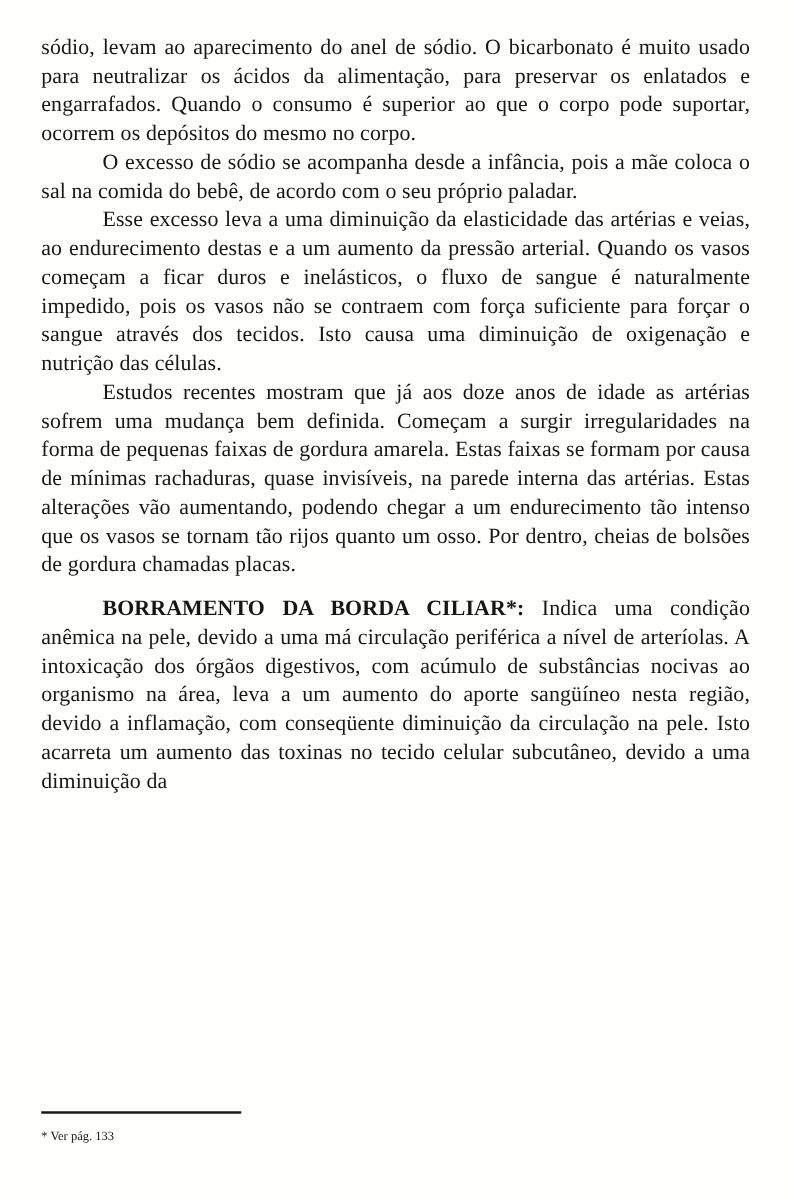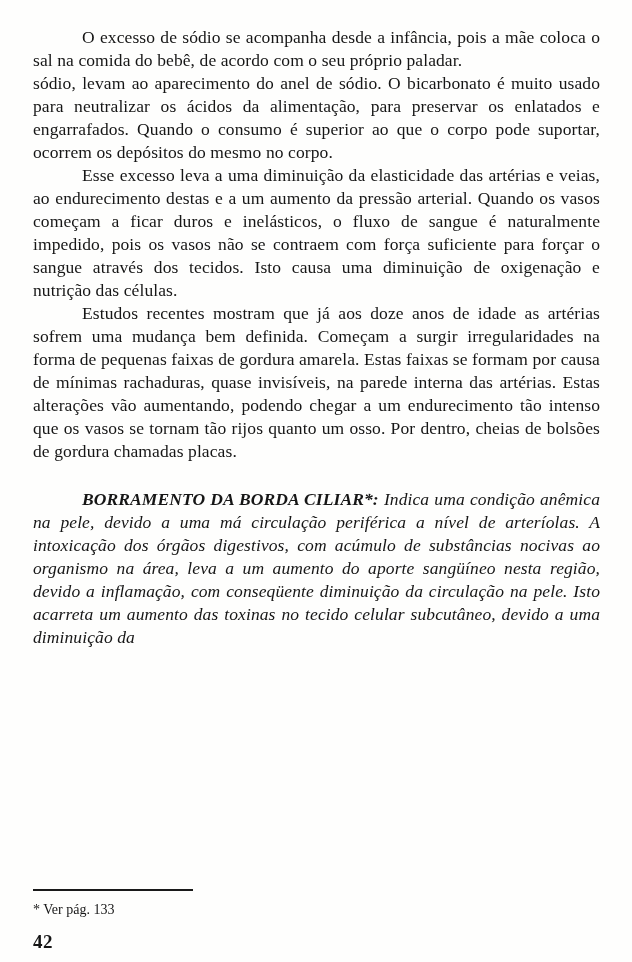--- a/index.html
+++ b/index.html
@@ -21,55 +21,54 @@
   .body-text p.para {
     margin: 0;
     text-align: justify;
     font-size: 17.5px;
     line-height: 23px;
     letter-spacing: 0.1px;
     hyphens: auto;
     -webkit-hyphens: auto;
   }
   .body-text p.para.indent { text-indent: 49px; }
-  .body-text p.para.section-gap { margin-top: 25px; font-style: italic; }
+  .body-text p.para.section-gap { margin-top: 12px; }
   .body-text strong.lead { font-weight: 700; }
   .footer {
     position: absolute;
     left: 33px;
     top: 889px;
     width: 567px;
   }
   .footnote-rule {
     width: 160px;
     height: 0;
     border-top: 2px solid #1a1a1a;
     margin: 0;
   }
   .footnote-text {
     margin-top: 11px;
-    font-size: 14px;
+    font-size: 10px;
     line-height: 16px;
   }
   .page-number {
     margin-top: 13px;
     font-size: 19px;
     font-weight: 700;
     letter-spacing: 0.5px;
   }
 </style>
 </head>
 <body>
 
 <div class="page">
   <div class="body-text">
+      <p class="para">sódio, levam ao aparecimento do anel de sódio. O bicarbonato é muito usado para neutralizar os ácidos da alimentação, para preservar os enlatados e engarrafados. Quando o consumo é superior ao que o corpo pode suportar, ocorrem os depósitos do mesmo no corpo.</p>
       <p class="para indent">O excesso de sódio se acompanha desde a infância, pois a mãe coloca o sal na comida do bebê, de acordo com o seu próprio paladar.</p>
-      <p class="para">sódio, levam ao aparecimento do anel de sódio. O bicarbonato é muito usado para neutralizar os ácidos da alimentação, para preservar os enlatados e engarrafados. Quando o consumo é superior ao que o corpo pode suportar, ocorrem os depósitos do mesmo no corpo.</p>
       <p class="para indent">Esse excesso leva a uma diminuição da elasticidade das artérias e veias, ao endurecimento destas e a um aumento da pressão arterial. Quando os vasos começam a ficar duros e inelásticos, o fluxo de sangue é naturalmente impedido, pois os vasos não se contraem com força suficiente para forçar o sangue através dos tecidos. Isto causa uma diminuição de oxigenação e nutrição das células.</p>
       <p class="para indent">Estudos recentes mostram que já aos doze anos de idade as artérias sofrem uma mudança bem definida. Começam a surgir irregularidades na forma de pequenas faixas de gordura amarela. Estas faixas se formam por causa de mínimas rachaduras, quase invisíveis, na parede interna das artérias. Estas alterações vão aumentando, podendo chegar a um endurecimento tão intenso que os vasos se tornam tão rijos quanto um osso. Por dentro, cheias de bolsões de gordura chamadas placas.</p>
       <p class="para indent section-gap"><strong class="lead">BORRAMENTO DA BORDA CILIAR*: </strong>Indica uma condição anêmica na pele, devido a uma má circulação periférica a nível de arteríolas. A intoxicação dos órgãos digestivos, com acúmulo de substâncias nocivas ao organismo na área, leva a um aumento do aporte sangüíneo nesta região, devido a inflamação, com conseqüente diminuição da circulação na pele. Isto acarreta um aumento das toxinas no tecido celular subcutâneo, devido a uma diminuição da</p>
     </div>
   <div class="footer">
     <div class="footnote-rule"></div>
     <div class="footnote-text">* Ver pág. 133</div>
-    <div class="page-number">42</div>
   </div>
 </div>
 
 </body></html>

